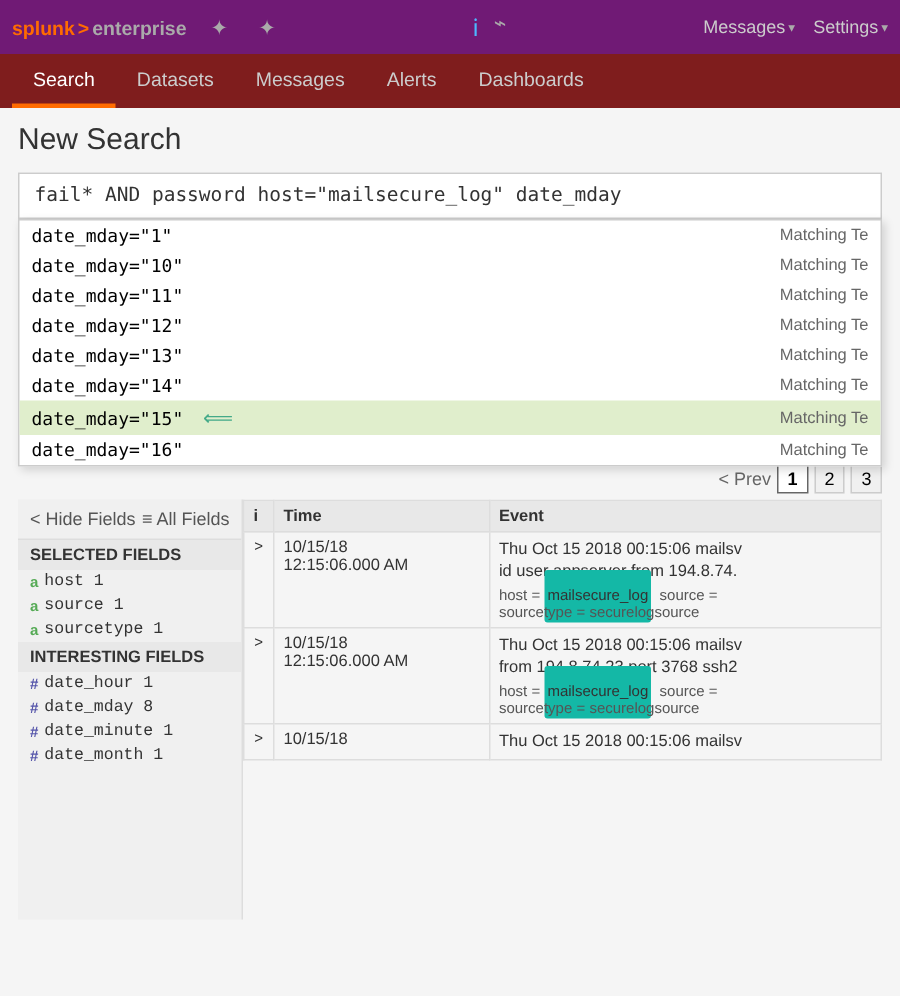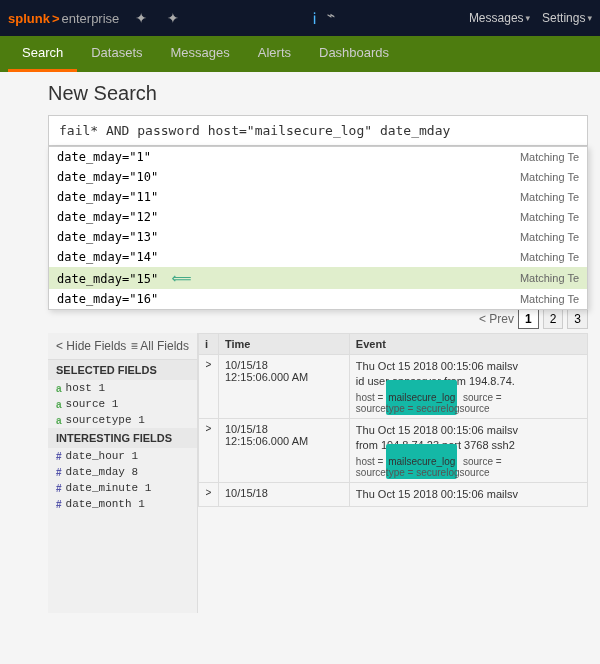--- a/index.html
+++ b/index.html
@@ -1,20 +1,20 @@
 <!DOCTYPE html>
 <html><head>
   <meta charset="utf-8">
   <style>
     * { box-sizing: border-box; margin: 0; padding: 0; }
     body { font-family: Arial, sans-serif; font-size: 12px; background: #f5f5f5; width: 600px; height: 664px; overflow: hidden; }
 
     
     .top-nav {
-      background: #0f172a;
+      background: #701a75;
       display: flex;
       align-items: center;
       height: 36px;
       padding: 0 8px;
       gap: 12px;
     }
     .splunk-logo {
       color: #ff6b00;
       font-weight: bold;
       font-size: 13px;
@@ -24,42 +24,42 @@
     }
     .top-nav-icon { color: #aaa; font-size: 14px; margin: 0 4px; }
     .top-nav-center { flex: 1; display: flex; justify-content: center; }
     .top-nav-info { color: #4db8ff; font-size: 16px; }
     .top-nav-right { display: flex; align-items: center; gap: 12px; color: #ccc; font-size: 12px; }
     .top-nav-right span { cursor: pointer; display: flex; align-items: center; gap: 2px; }
     .caret { font-size: 9px; color: #aaa; }
 
     
     .sec-nav {
-      background: #4d7c0f;
+      background: #7f1d1d;
       display: flex;
       align-items: stretch;
       height: 36px;
       padding: 0 8px;
     }
     .sec-nav-item {
       color: #ccc;
       font-size: 13px;
       padding: 0 14px;
       display: flex;
       align-items: center;
       cursor: pointer;
       border-bottom: 3px solid transparent;
     }
     .sec-nav-item.active {
       color: #fff;
       border-bottom: 3px solid #ff6b00;
     }
 
     
-    .page { background: #f5f5f5; padding: 10px 12px 0; margin-left: 36px; }
+    .page { background: #f5f5f5; padding: 10px 12px 0; }
     .page-title { font-size: 20px; color: #333; font-weight: normal; margin-bottom: 10px; }
 
     
     .search-bar-wrap { position: relative; }
     .search-input {
       width: 100%;
       padding: 7px 10px;
       font-size: 13px;
       border: 1px solid #ccc;
       background: #fff;
@@ -283,21 +283,21 @@
     }
     .i-col { width: 20px; text-align: center; color: #888; font-size: 10px; }
   </style>
 </head>
 <body>
 
 <div class="top-nav">
   <div class="splunk-logo">
     <span style="color:#ff6b00;font-weight:bold;">splunk</span>
       <span style="color:#ff6b00;">&gt;</span>
-      <span style="color:#aaa;font-weight:normal;">enterprise</span>
+      <span style="color:#aaa;font-weight:bold;">enterprise</span>
   </div>
   <div class="top-nav-icon">✦</div>
   <div class="top-nav-icon">✦</div>
   <div class="top-nav-center">
     <span class="top-nav-info">ℹ</span>
     <span class="top-nav-icon" style="margin-left:10px;">⌁</span>
   </div>
   <div class="top-nav-right">
     <span>
       <span>Messages</span>

